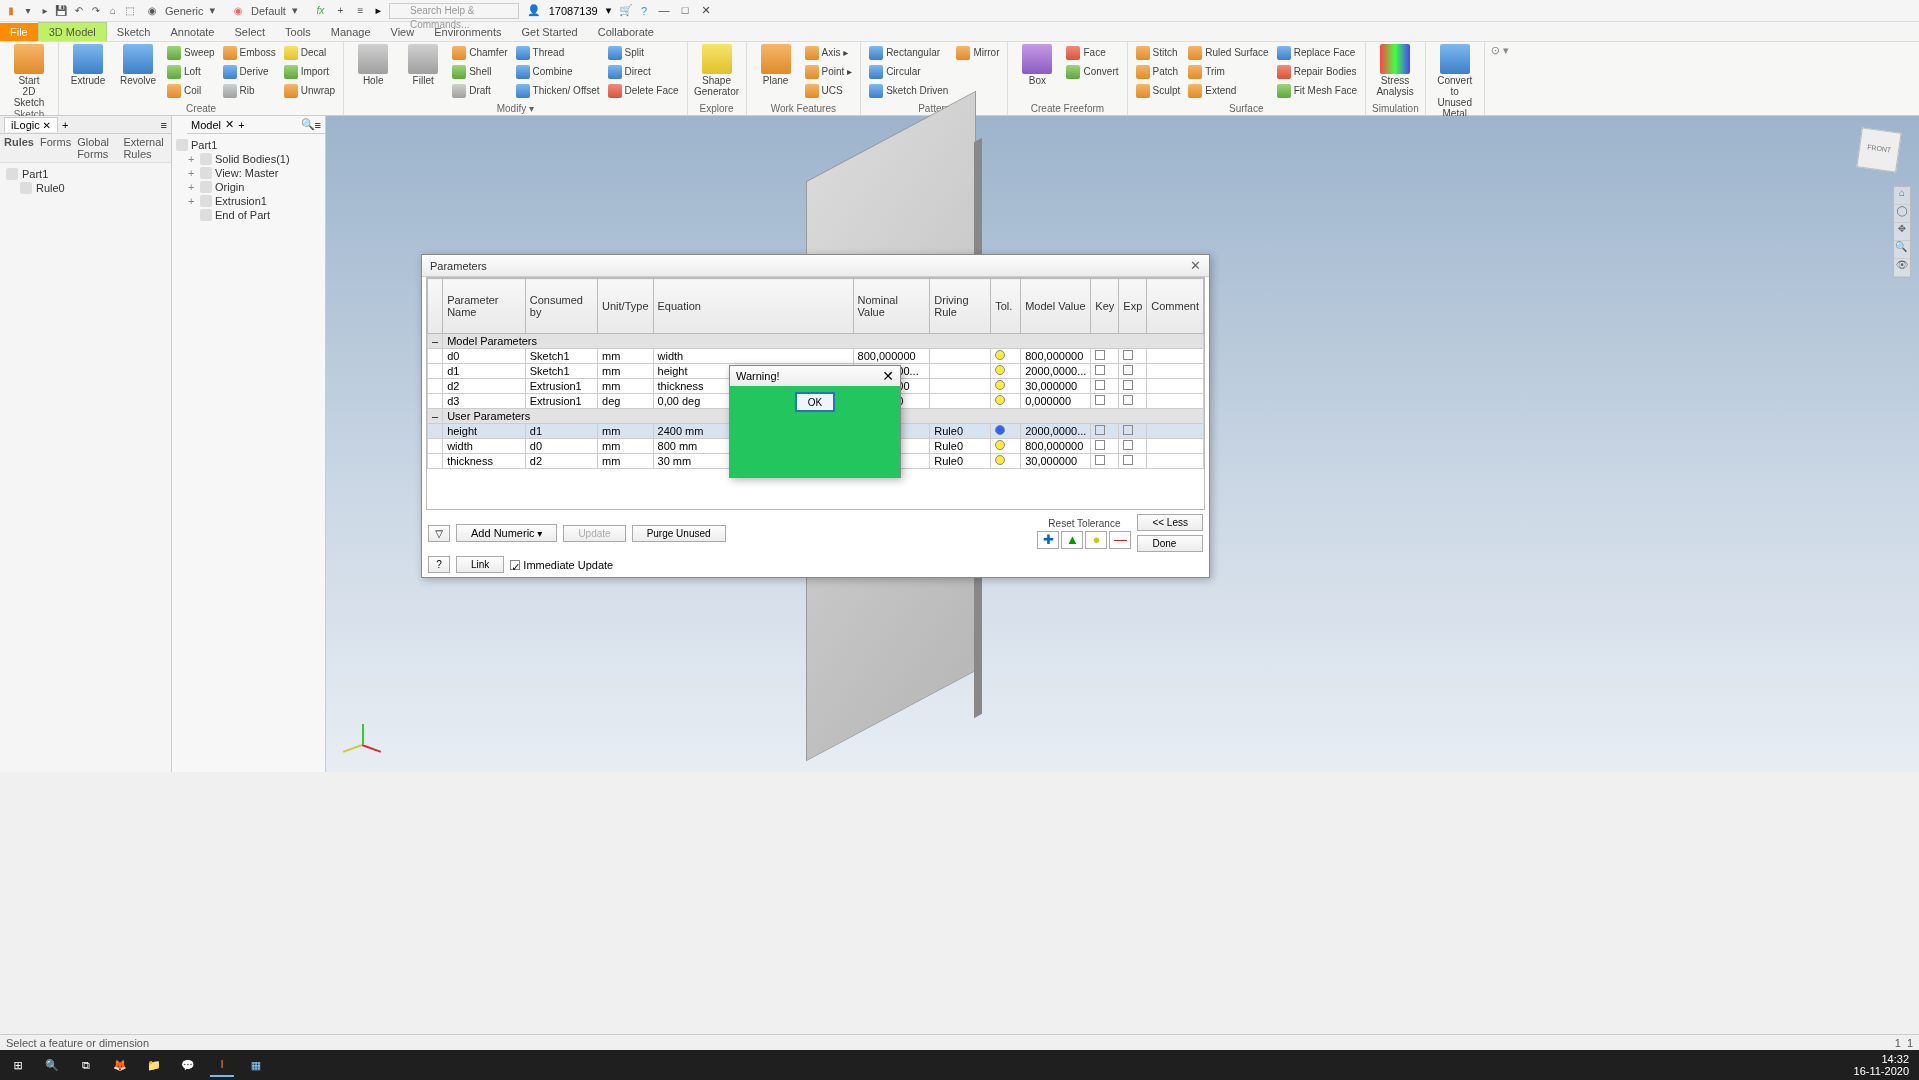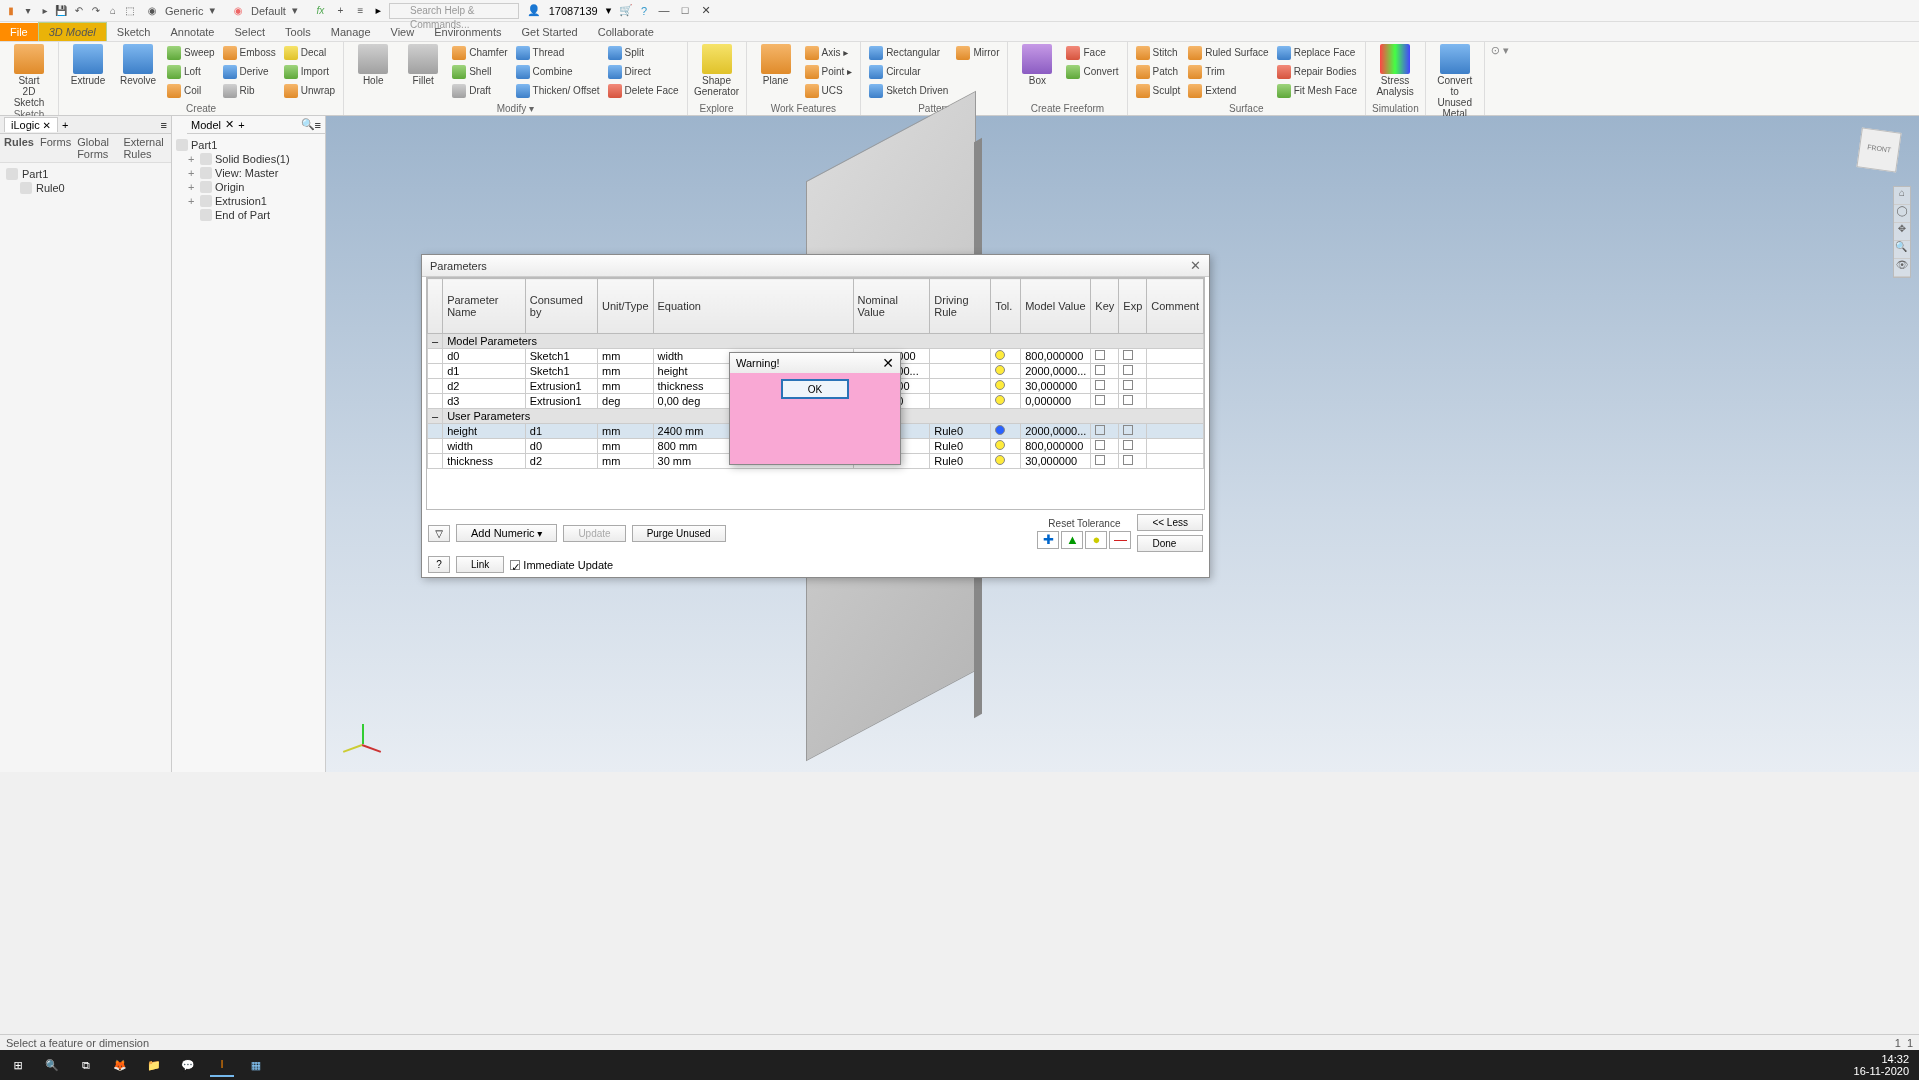--- a/index.html
+++ b/index.html
@@ -12,21 +12,21 @@
 .titlebar .mat { padding:0 8px; color:#555; display:flex; align-items:center; gap:6px; }
 .titlebar .title { flex:1; text-align:center; color:#555; }
 .titlebar .right { display:flex; align-items:center; gap:8px; }
 .search { width:130px; height:16px; border:1px solid #ccc; padding:0 20px; color:#999; font-size:10px; line-height:14px; }
 .win-controls span { display:inline-block; width:18px; text-align:center; color:#444; cursor:pointer; }
 
 
 .ribbon-tabs { height:20px; background:#f5f5f5; display:flex; align-items:center; border-bottom:1px solid #ddd; }
 .ribbon-tab { padding:3px 10px; color:#555; cursor:pointer; }
 .ribbon-tab.file { background:#ff8c00; color:#fff; }
-.ribbon-tab.active { background:#eab308; border:1px solid #b5d090; border-bottom:none;font-style:italic; }
+.ribbon-tab.active { background:#bef264; border:1px solid #b5d090; border-bottom:none; }
 
 
 .ribbon { height:74px; background:#f7f7f5; display:flex; border-bottom:1px solid #ccc; }
 .rgroup { border-right:1px solid #ddd; padding:2px 6px 0; display:flex; flex-direction:column; justify-content:space-between; }
 .rgroup-label { text-align:center; color:#666; font-size:10px; padding:1px 0; }
 .rgroup-top { display:flex; gap:4px; align-items:flex-start; flex:1; }
 .bigbtn { display:flex; flex-direction:column; align-items:center; justify-content:flex-start; width:46px; cursor:pointer; }
 .bigbtn .ic { width:30px; height:30px; border-radius:2px; margin-bottom:1px; display:flex; align-items:center; justify-content:center; }
 .bigbtn span { font-size:10px; color:#444; text-align:center; line-height:11px; }
 .smallcol { display:flex; flex-direction:column; gap:2px; }
@@ -96,26 +96,26 @@
 .dbtn { border:1px solid #aaa; background:linear-gradient(#fdfdfd,#ececec); padding:2px 14px; font-size:10px; cursor:pointer; }
 .dbtn.small { padding:2px 4px; width:22px; text-align:center; }
 .dbtn.disabled { color:#aaa; }
 .foot-right { margin-left:auto; display:flex; flex-direction:column; align-items:center; gap:2px;text-align:center; }
 .foot-right .lbl { font-size:10px; color:#444; }
 .tol-btns { display:flex; gap:2px; }
 .tol-btns div { width:22px; height:18px; border:1px solid #aaa; display:flex; align-items:center; justify-content:center; font-size:13px; }
 .done-col { display:flex; flex-direction:column; gap:4px; }
 
 
-.warn { position:absolute; left:729px; top:352px; width:172px; height:113px; background:#f9a8d4; border:1px solid #888; box-shadow:2px 2px 8px rgba(0,0,0,0.3); z-index:50; display:flex; flex-direction:column; }
+.warn { position:absolute; left:729px; top:365px; width:172px; height:113px; background:#22c55e; border:1px solid #888; box-shadow:2px 2px 8px rgba(0,0,0,0.3); z-index:50; display:flex; flex-direction:column; }
 .warn-title { height:20px; background:linear-gradient(#fdfdfd,#ececec); display:flex; align-items:center; padding:0 6px; font-size:11px; }
 .warn-title .close { margin-left:auto; cursor:pointer; font-size:14px; }
 .warn-body { flex:1; padding:14px 8px 4px; font-size:10px; color:#333; }
 .warn-foot { padding:6px; text-align:center; }
-.warn-foot button { width:68px; height:20px; border:2px solid #2973b8; background:#eef5fb; font-size:10px; cursor:pointer; }
+.warn-foot button { width:40px; height:20px; border:2px solid #2973b8; background:#eef5fb; font-size:10px; cursor:pointer; }
 
 
 .sw-blue{background:linear-gradient(#7fb8f0,#3d7fc8);}
 .sw-orange{background:linear-gradient(#f5b66a,#e08b2a);}
 .sw-green{background:linear-gradient(#9ed47c,#5fa83a);}
 .sw-red{background:linear-gradient(#f28a7a,#d6543e);}
 .sw-purple{background:linear-gradient(#c69ae6,#8b5cc2);}
 .sw-grey{background:linear-gradient(#d0d0d0,#a0a0a0);}
 .sw-yellow{background:linear-gradient(#f6e36a,#e0c22a);}
 </style>

